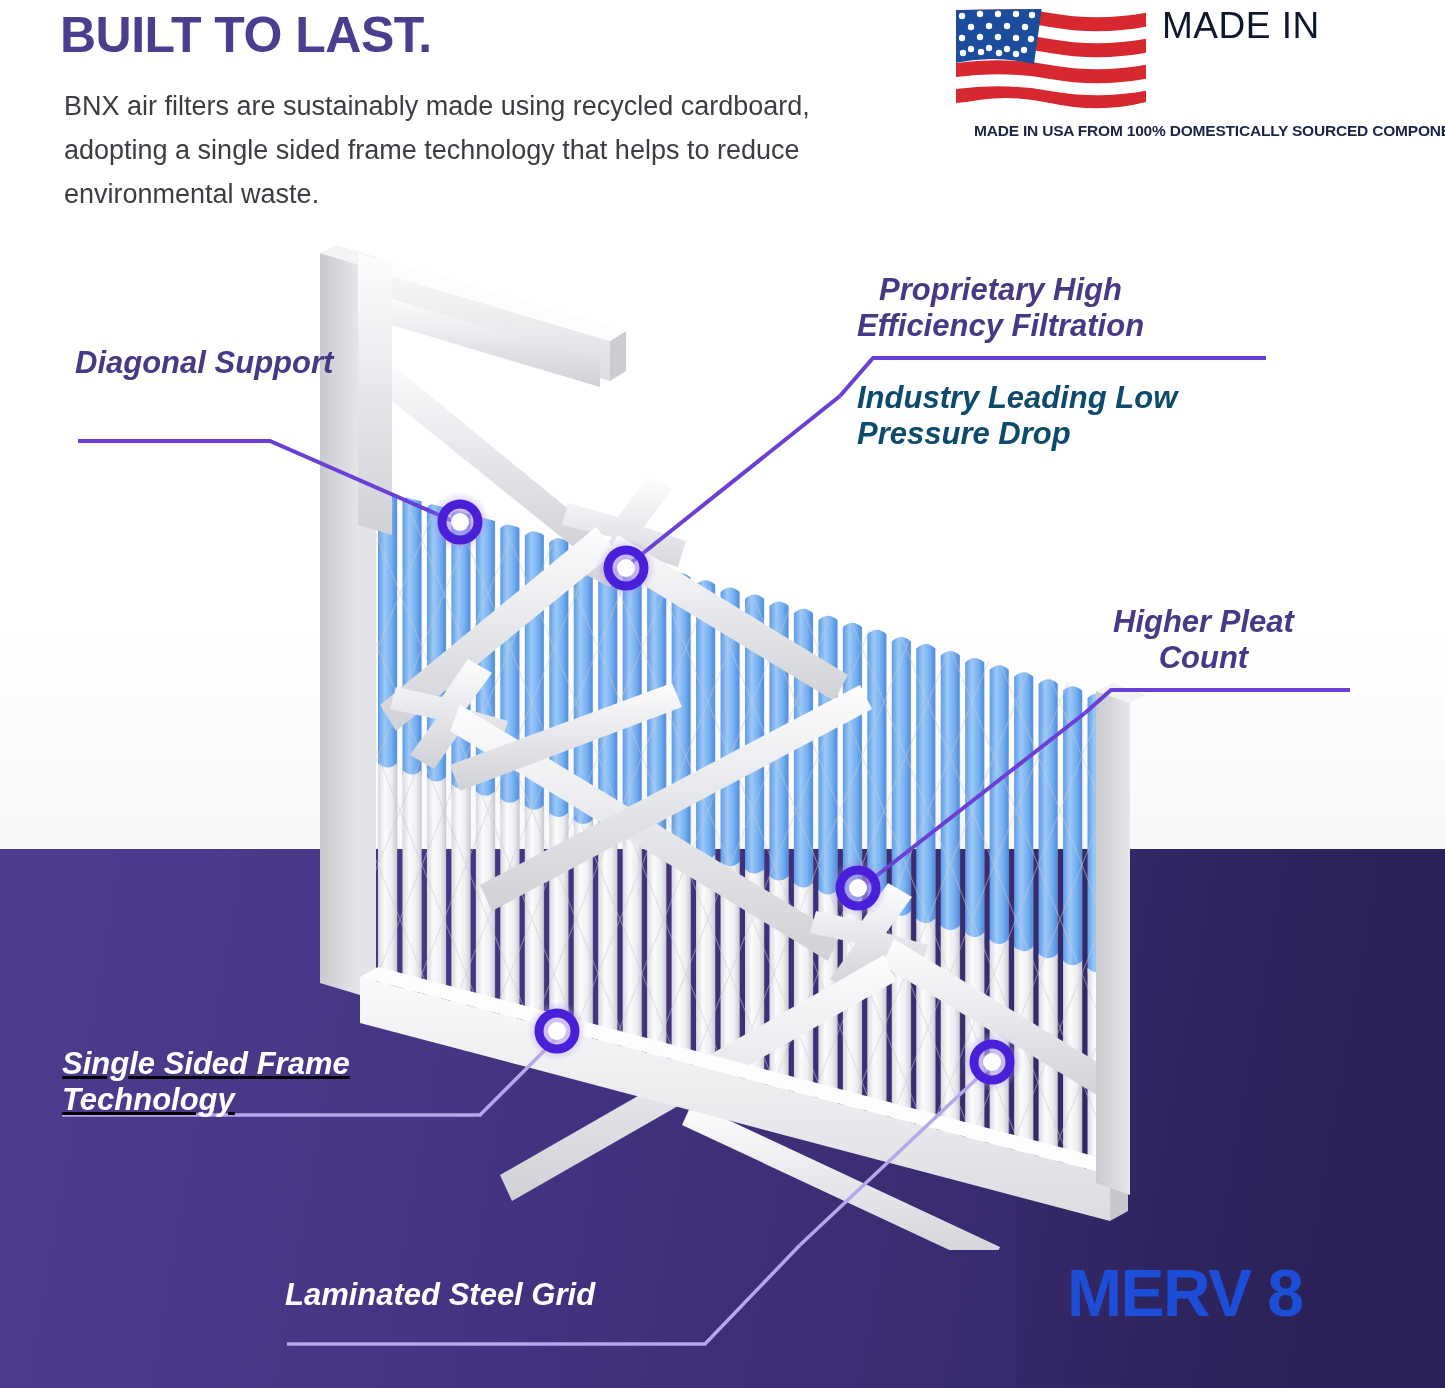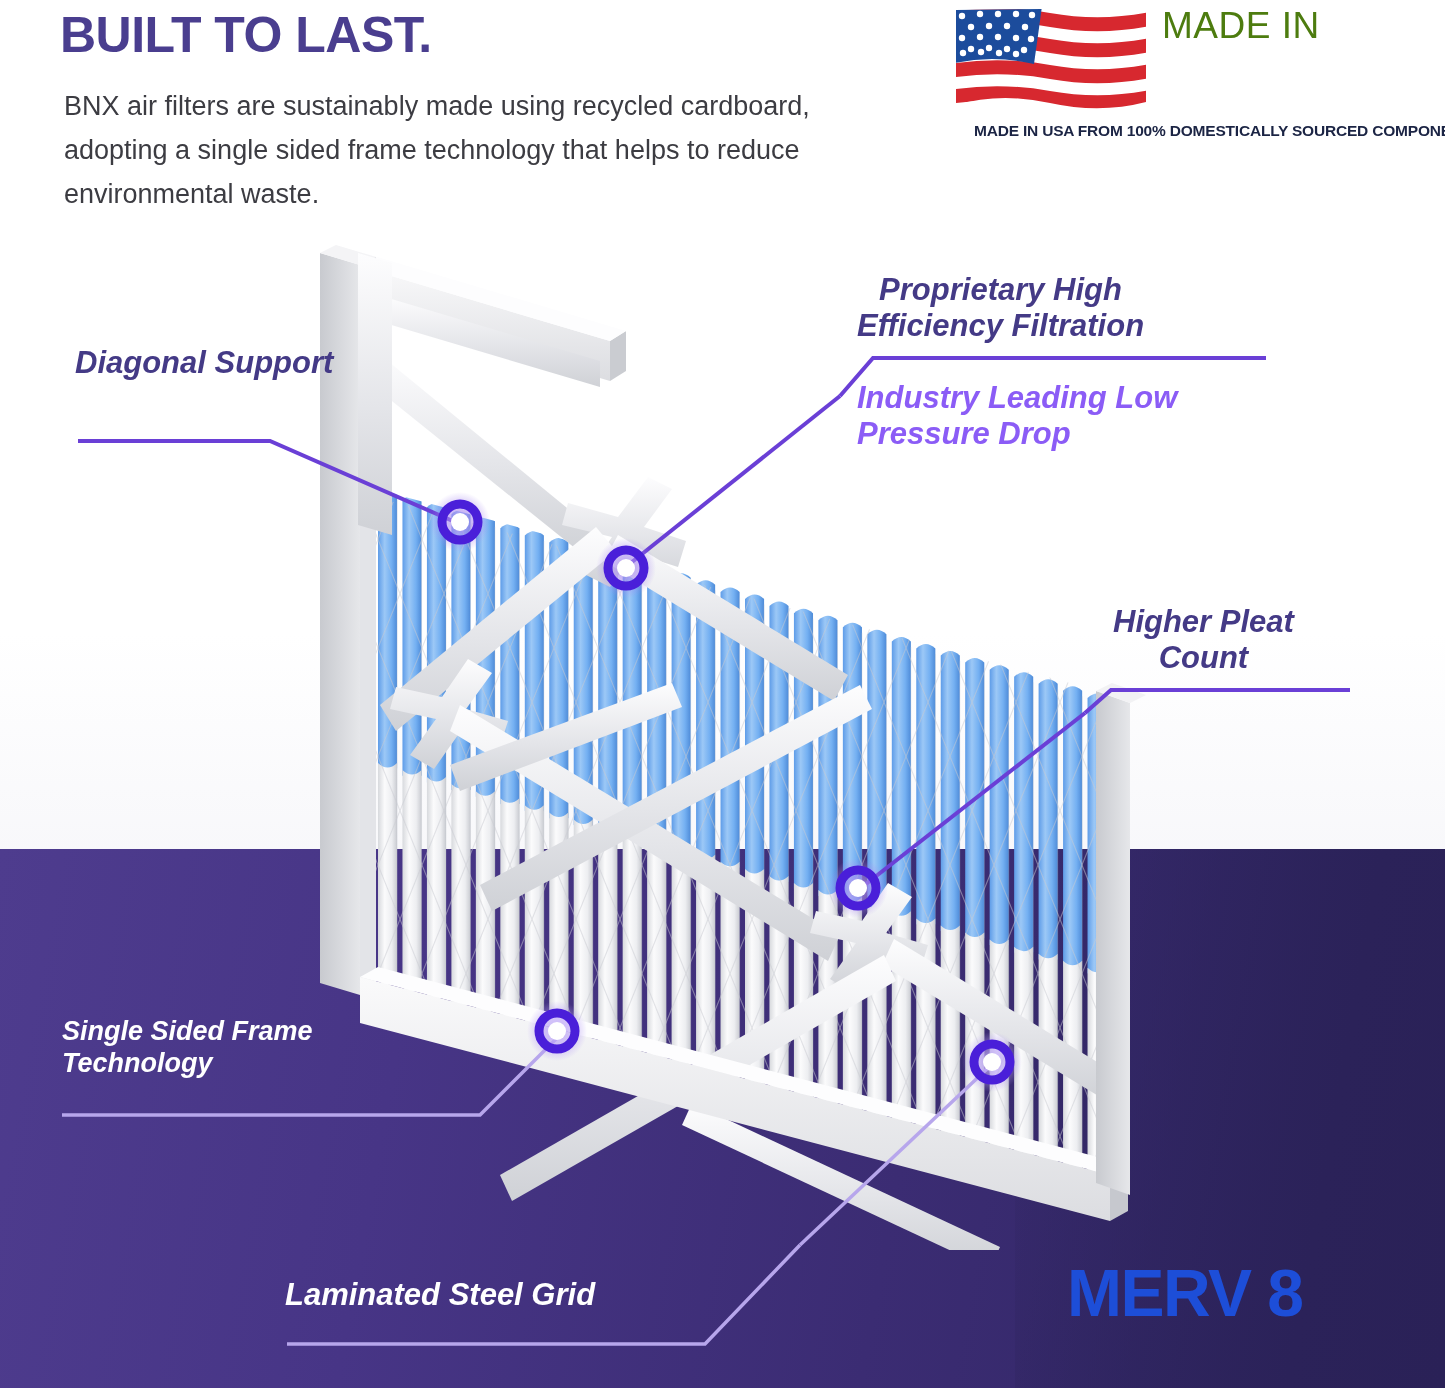--- a/index.html
+++ b/index.html
@@ -34,44 +34,44 @@
   .subcopy{
     position:absolute;left:64px;top:84px;width:800px;
     font-size:27px;line-height:44px;color:#3c3c42;font-weight:400;
   }
 
   
   .usa-badge{position:absolute;left:950px;top:4px;width:490px;height:140px;}
   .usa-flag{position:absolute;left:0;top:2px;width:200px;height:105px;}
   .usa-words{position:absolute;left:212px;top:2px;}
   .usa-made{
-    font-size:37px;font-weight:400;color:#4d7c0f;line-height:40px;letter-spacing:0.5px;
+    font-size:37px;font-weight:400;color:#0f172a;line-height:40px;letter-spacing:0.5px;
   }
   .usa-usa{
     font-size:66px;font-weight:bold;color:#18234f;line-height:62px;letter-spacing:-1px;
   }
   .usa-tag{
     position:absolute;left:24px;top:118px;width:470px;text-align:center;
     font-size:15.5px;font-weight:bold;color:#1b2444;letter-spacing:-0.2px;white-space:nowrap;
   }
 
   
   .product{position:absolute;left:300px;top:235px;width:860px;height:1015px;}
 
   
   .callout{position:absolute;}
   .co-text{font-style:italic;font-weight:bold;line-height:1.17;white-space:pre-line;}
   .co-dark{color:#443a86;text-align:center;}
-  .co-violet{color:#8b5cf6;}
+  .co-violet{color:#0c4a6e;}
   .co-white{color:#ffffff;}
   .co-1{left:75px;top:345px;font-size:31px;}
   .co-2{left:857px;top:272px;font-size:31px;}
   .co-3{left:857px;top:380px;font-size:31px;}
   .co-4{left:1113px;top:604px;font-size:31px;}
-  .co-5{left:62px;top:1016px;font-size:27px;}
+  .co-5{left:62px;top:1046px;font-size:31px;text-decoration:underline;}
   .co-6{left:285px;top:1277px;font-size:31px;}
 
   .merv{
     position:absolute;left:1067px;top:1255px;
     font-size:66px;font-weight:bold;color:#1d4ed8;letter-spacing:-1.5px;white-space:nowrap;
   }
 
   
   .leaders{position:absolute;left:0;top:0;width:1445px;height:1388px;pointer-events:none;}
 </style>

